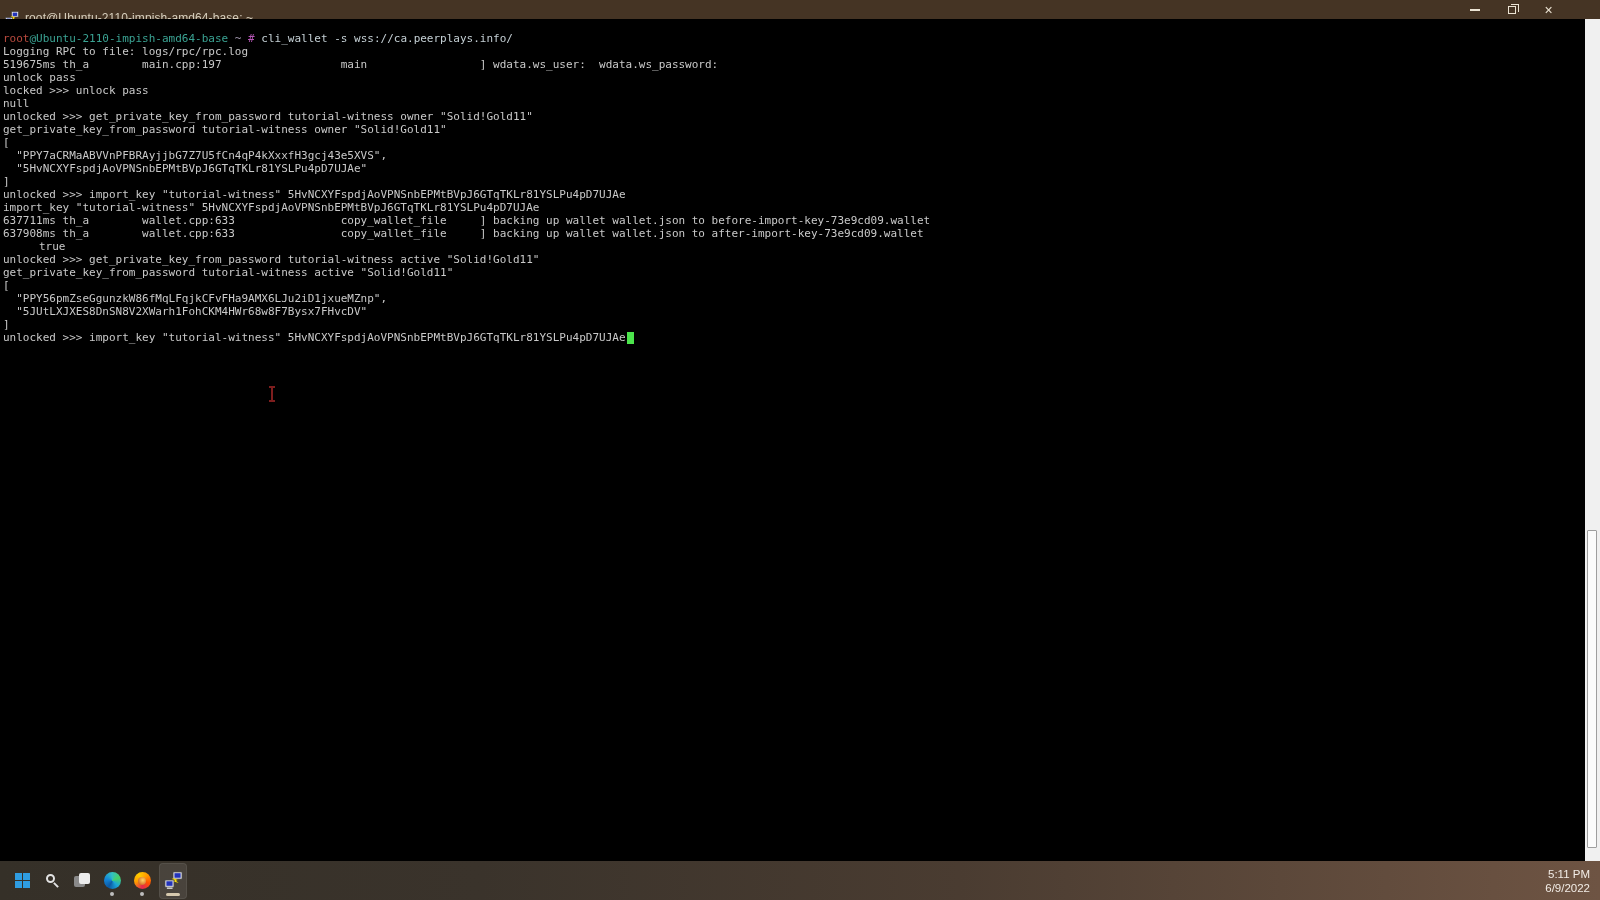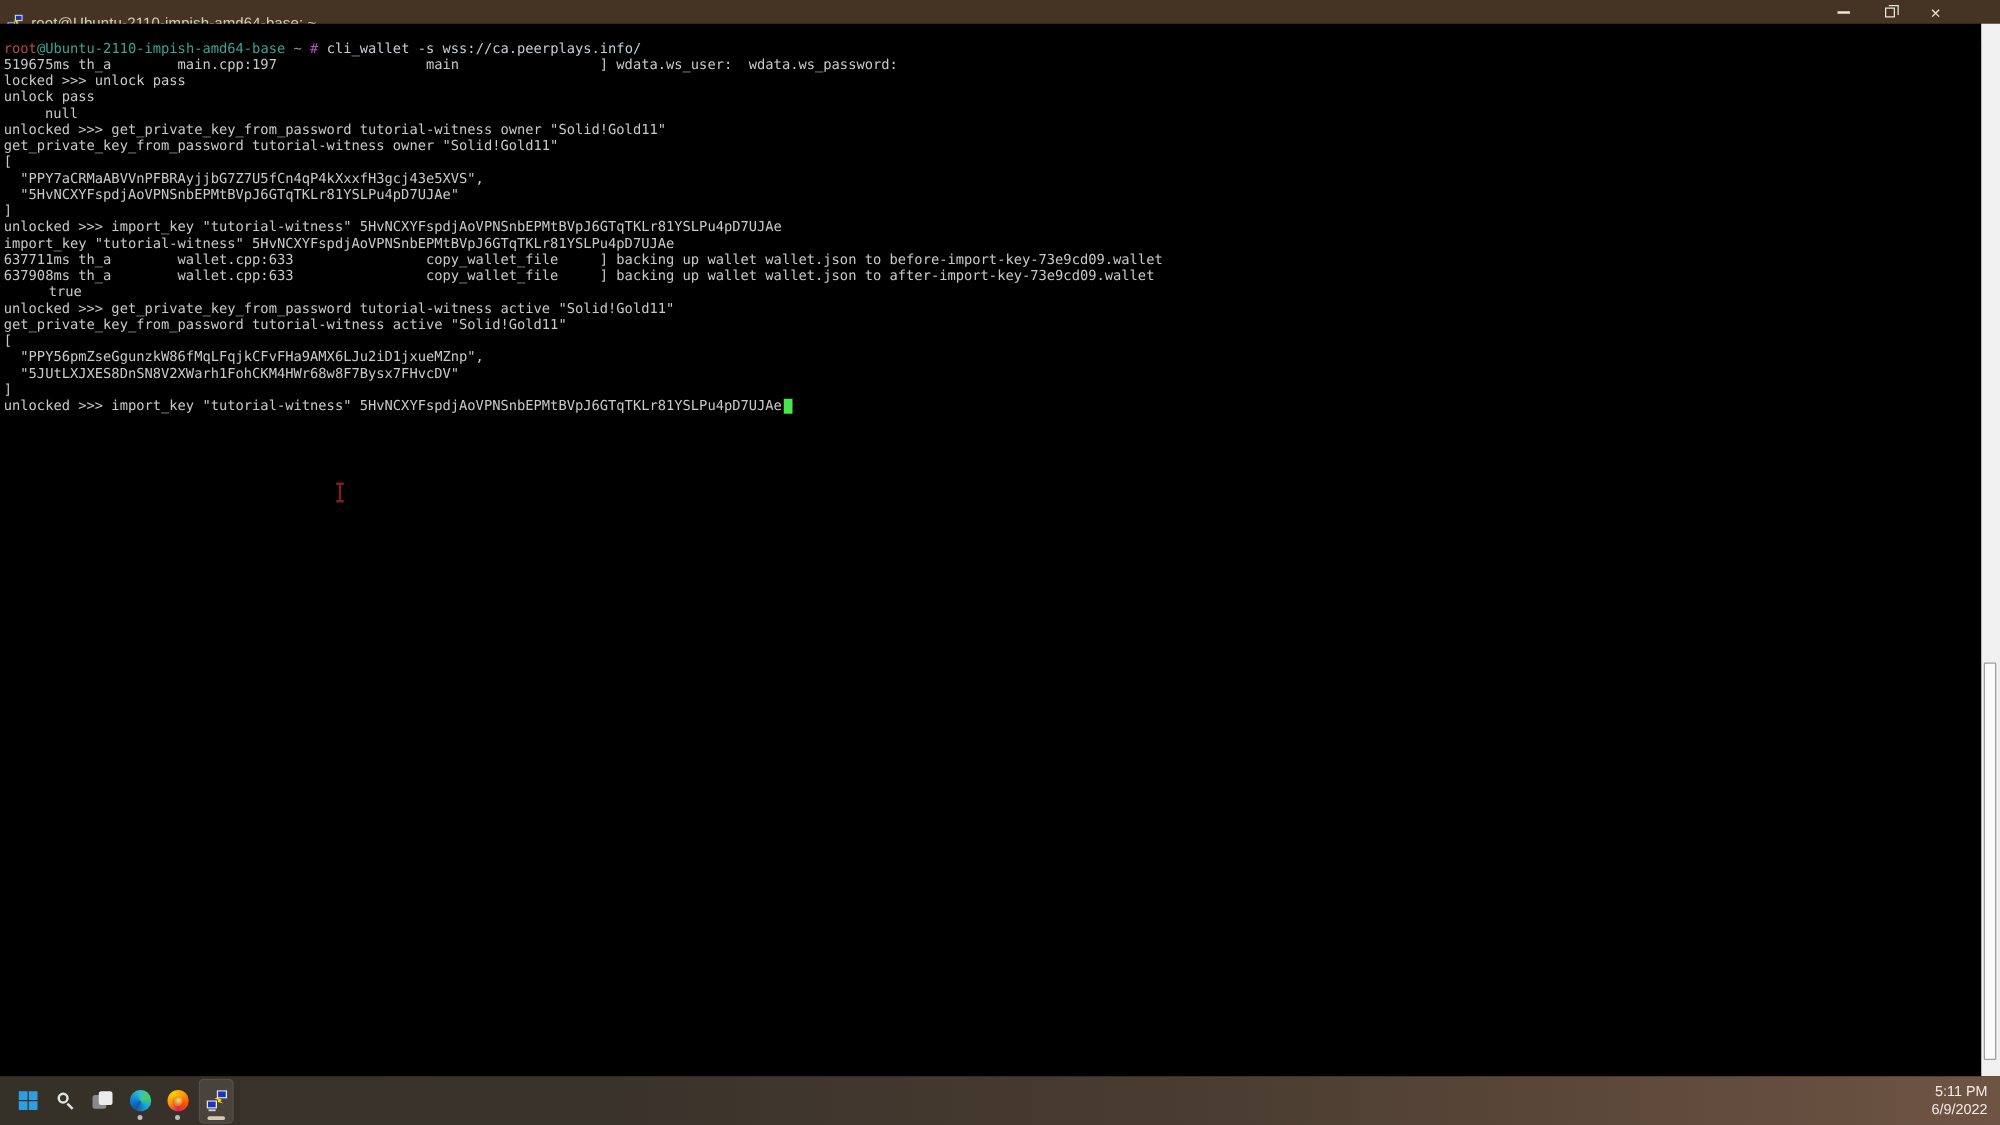--- a/index.html
+++ b/index.html
@@ -106,24 +106,25 @@
         </div>
       <div class="win-btn">
           <span class="glyph-close">×</span>
         </div>
     </div>
   </div>
 
   <div class="terminal">
     <div>
         <div class="tline"><span style="color: rgb(185, 74, 62);">root</span><span style="color: rgb(58, 163, 147);">@Ubuntu-2110-impish-amd64-base</span><span style="color: rgb(157, 146, 168);"> ~ </span><span style="color: rgb(180, 85, 180);">#</span><span style="color: rgb(196, 207, 212);"> cli_wallet -s wss://ca.peerplays.info/</span></div>
+        <div class="tline"><span style="color: rgb(201, 201, 201);">Logging RPC to file: logs/rpc/rpc.log</span></div>
         <div class="tline"><span style="color: rgb(201, 201, 201);">519675ms th_a        main.cpp:197                  main                 ] wdata.ws_user:  wdata.ws_password:</span></div>
+        <div class="tline"><span style="color: rgb(201, 201, 201);">unlock pass</span></div>
         <div class="tline"><span style="color: rgb(201, 201, 201);">locked &gt;&gt;&gt; unlock pass</span></div>
-        <div class="tline"><span style="color: rgb(201, 201, 201);">unlock pass</span></div>
-        <div class="tline"><span style="color: rgb(201, 201, 201); margin-left: 33px;">null</span></div>
+        <div class="tline"><span style="color: rgb(201, 201, 201);">null</span></div>
         <div class="tline"><span style="color: rgb(201, 201, 201);">unlocked &gt;&gt;&gt; get_private_key_from_password tutorial-witness owner "Solid!Gold11"</span></div>
         <div class="tline"><span style="color: rgb(201, 201, 201); margin-top: 35px;">get_private_key_from_password tutorial-witness owner "Solid!Gold11"</span></div>
         <div class="tline"><span style="color: rgb(201, 201, 201);">[</span></div>
         <div class="tline"><span style="color: rgb(201, 201, 201);">  "PPY7aCRMaABVVnPFBRAyjjbG7Z7U5fCn4qP4kXxxfH3gcj43e5XVS",</span></div>
         <div class="tline"><span style="color: rgb(201, 201, 201);">  "5HvNCXYFspdjAoVPNSnbEPMtBVpJ6GTqTKLr81YSLPu4pD7UJAe"</span></div>
         <div class="tline"><span style="color: rgb(201, 201, 201);">]</span></div>
         <div class="tline"><span style="color: rgb(201, 201, 201);">unlocked &gt;&gt;&gt; import_key "tutorial-witness" 5HvNCXYFspdjAoVPNSnbEPMtBVpJ6GTqTKLr81YSLPu4pD7UJAe</span></div>
         <div class="tline"><span style="color: rgb(201, 201, 201);">import_key "tutorial-witness" 5HvNCXYFspdjAoVPNSnbEPMtBVpJ6GTqTKLr81YSLPu4pD7UJAe</span></div>
         <div class="tline"><span style="color: rgb(201, 201, 201);">637711ms th_a        wallet.cpp:633                copy_wallet_file     ] backing up wallet wallet.json to before-import-key-73e9cd09.wallet</span></div>
         <div class="tline"><span style="color: rgb(201, 201, 201);">637908ms th_a        wallet.cpp:633                copy_wallet_file     ] backing up wallet wallet.json to after-import-key-73e9cd09.wallet</span></div>

